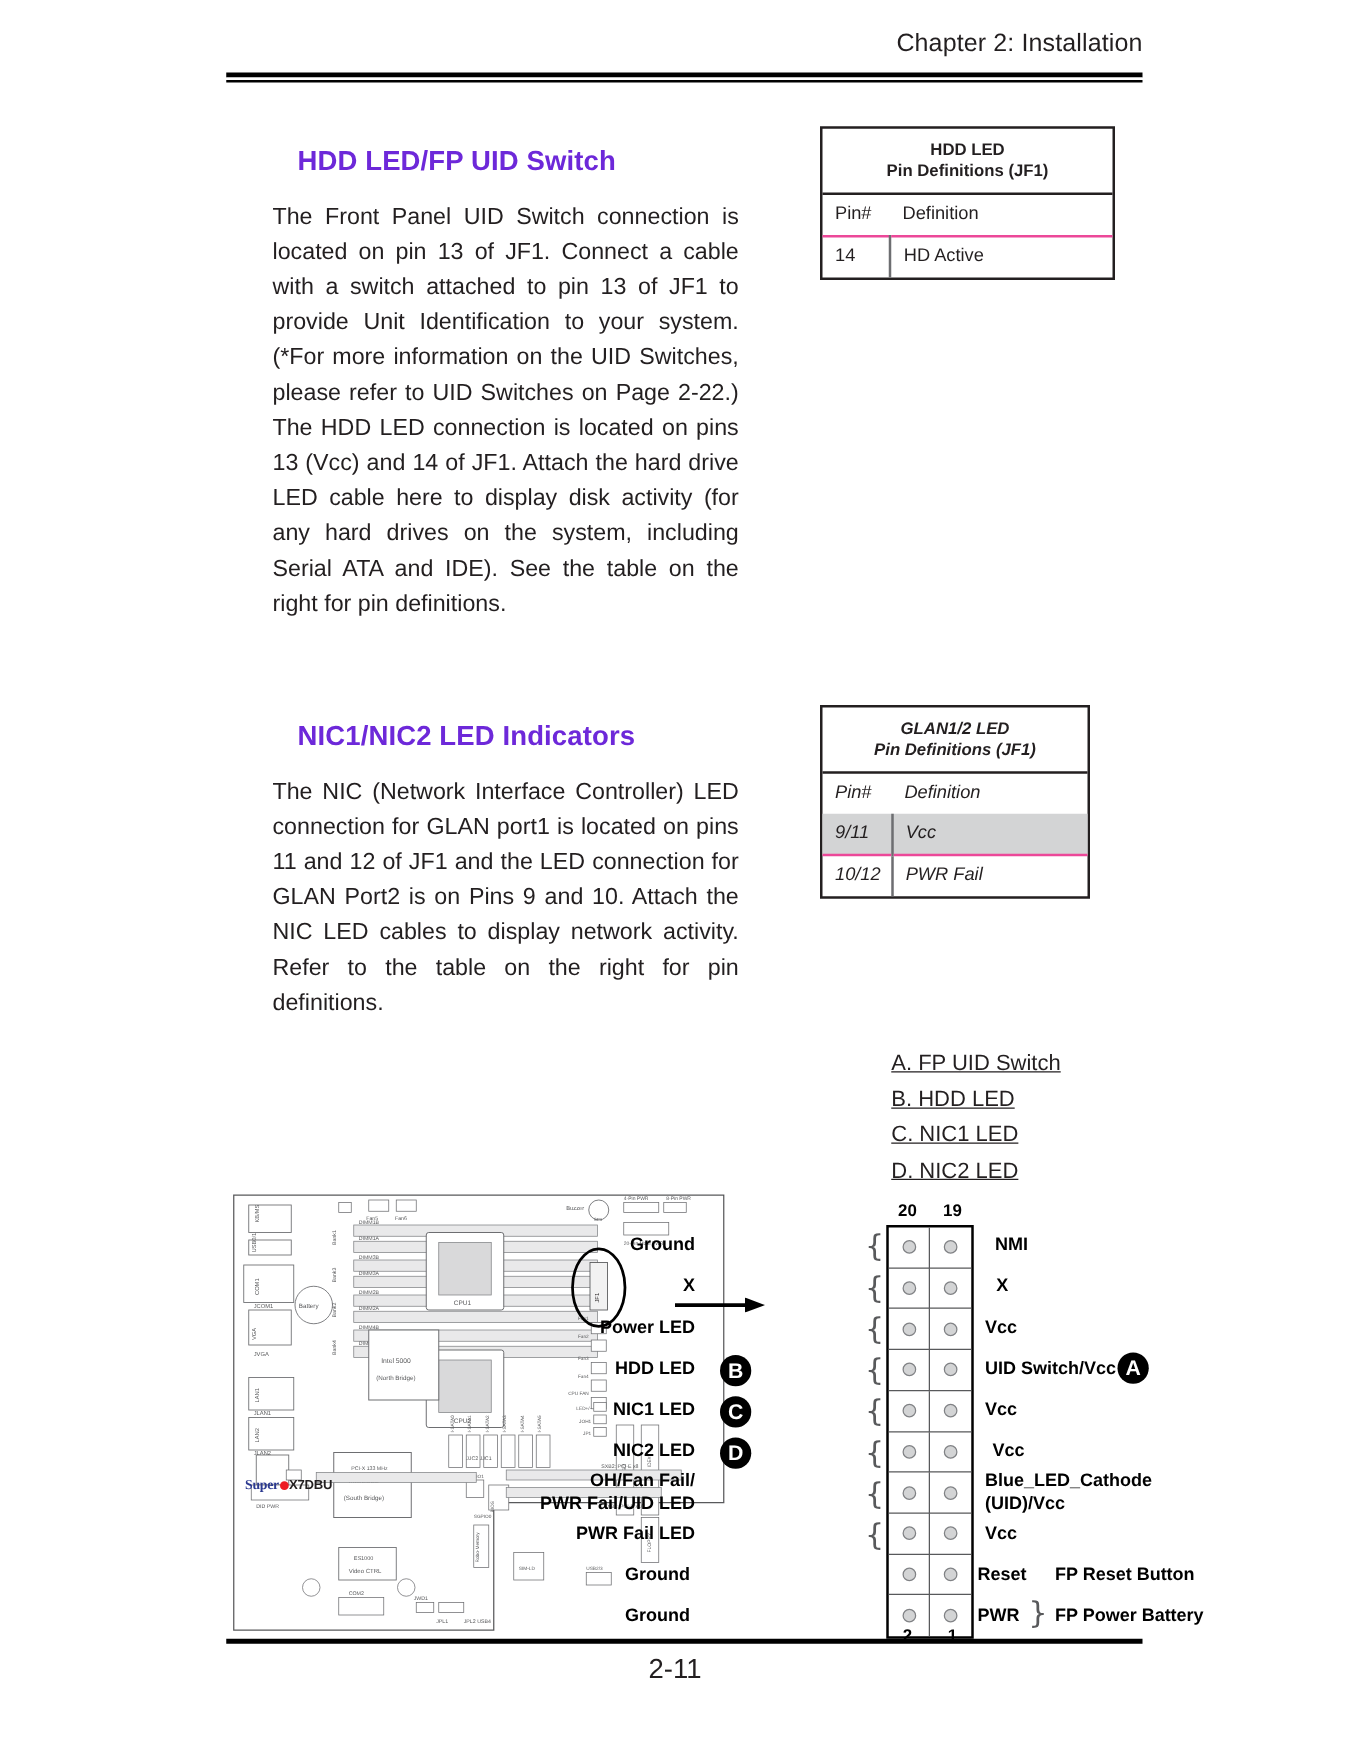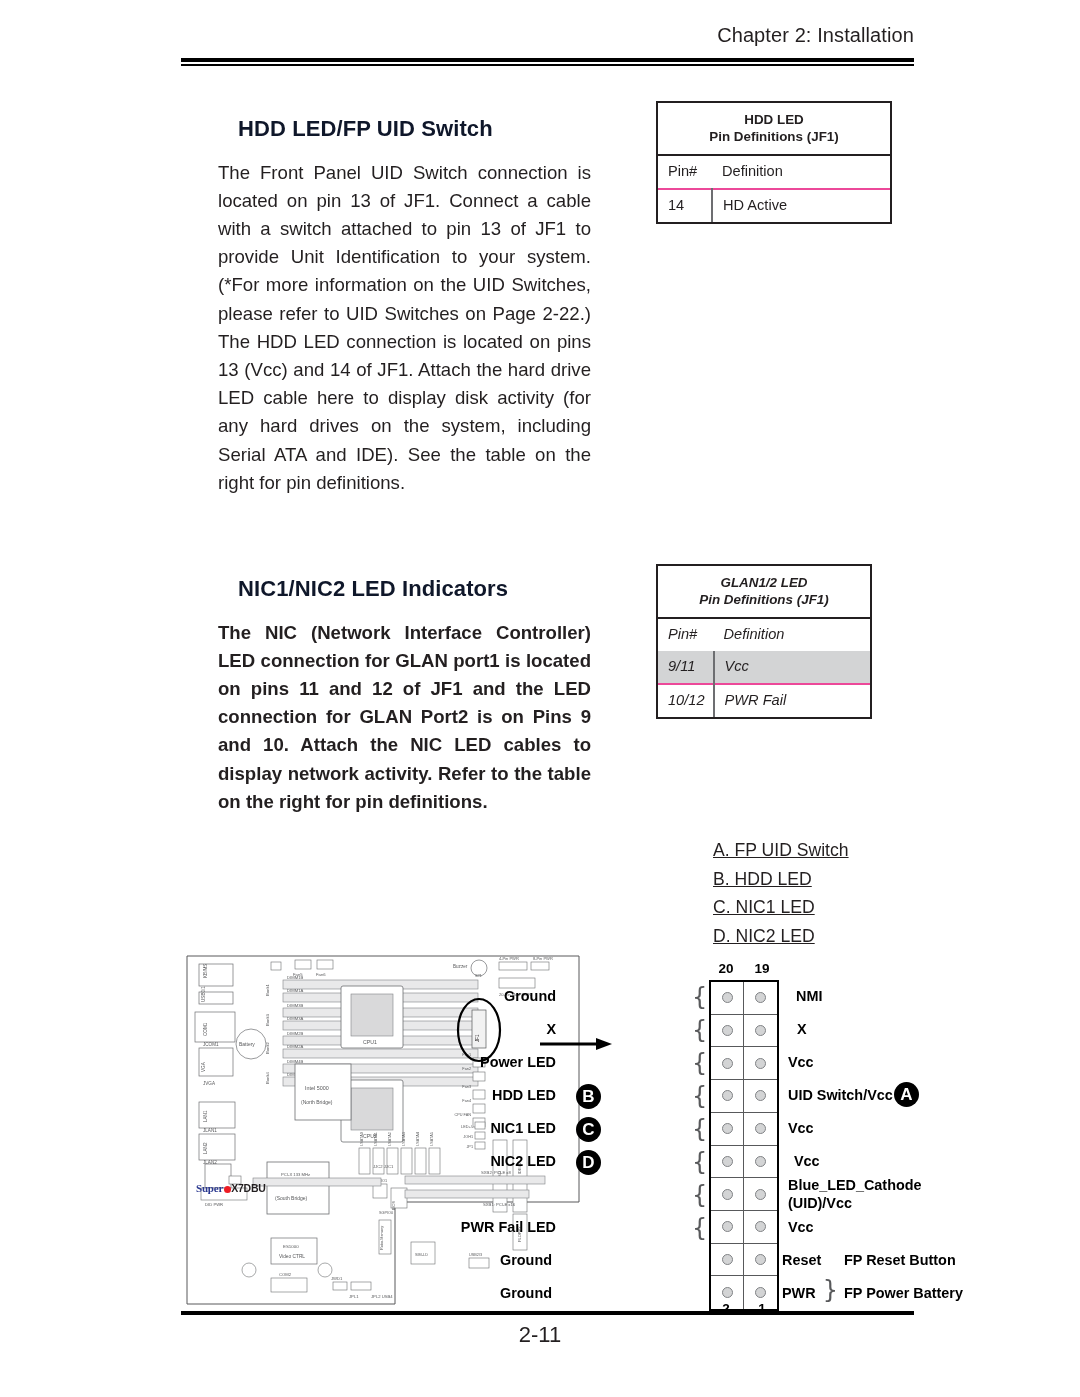--- a/index.html
+++ b/index.html
@@ -48,38 +48,38 @@
     text-align: center;
     font-size: 22px;
     color: #231f20;
   }
 
   
   .section-heading {
     position: absolute;
     font-size: 22px;
     font-weight: bold;
-    color: #0f172a;
+    color: #6d28d9;
     letter-spacing: .1px;
   }
   #heading-hdd { left: 238px; top: 98px; }
   #heading-nic { left: 238px; top: 558px; }
 
   
   .body-text {
     position: absolute;
     width: 373px;
     font-size: 18.6px;
     line-height: 28.2px;
     color: #231f20;
     text-align: justify;
     text-justify: inter-word;
   }
   #para-hdd { left: 218px; top: 140px; }
-  #para-nic { left: 218px; top: 600px; font-weight: bold; }
+  #para-nic { left: 218px; top: 600px; }
 
   
   .pin-table {
     position: absolute;
     border: 2px solid #231f20;
     background: #fff;
     font-size: 14px;
     color: #231f20;
   }
   .pin-table .tbl-title {
@@ -610,20 +610,24 @@
   <div class="brace" style="top:189px">{</div>
   <div class="brace" style="top:222px">{</div>
   <div class="brace" style="top:255px">{</div>
 
   <div class="pin-label-left" style="top:30px">Ground</div>
   <div class="pin-label-left" style="top:63px">X</div>
   <div class="pin-label-left" style="top:96px">Power LED</div>
   <div class="pin-label-left" style="top:129px">HDD LED</div>
   <div class="pin-label-left" style="top:162px">NIC1 LED</div>
   <div class="pin-label-left" style="top:195px">NIC2 LED</div>
+  <div class="pin-label-left" style="top:219px">
+    <span>OH/Fan Fail/</span><br>
+    <span>PWR Fail/UID LED</span>
+  </div>
   <div class="pin-label-left" style="top:261px">PWR Fail LED</div>
   <div class="pin-label-left" style="top:294px; right:424px">Ground</div>
   <div class="pin-label-left" style="top:327px; right:424px">Ground</div>
 
   <div class="pin-label-right" style="top:30px; left:240px">NMI</div>
   <div class="pin-label-right" style="top:63px; left:241px">X</div>
   <div class="pin-label-right" style="top:96px">Vcc</div>
   <div class="pin-label-right" style="top:129px">UID Switch/Vcc</div>
   <div class="pin-label-right" style="top:162px">Vcc</div>
   <div class="pin-label-right" style="top:195px; left:238px">Vcc</div>

